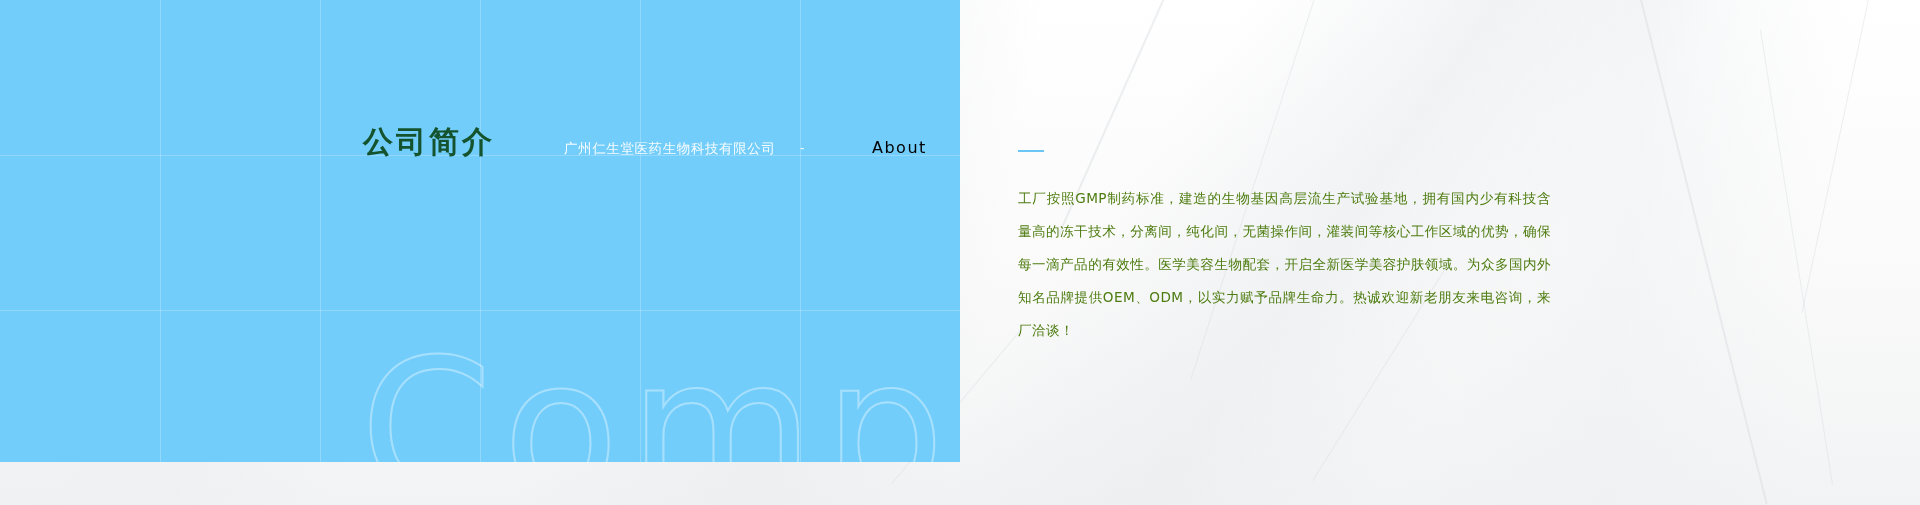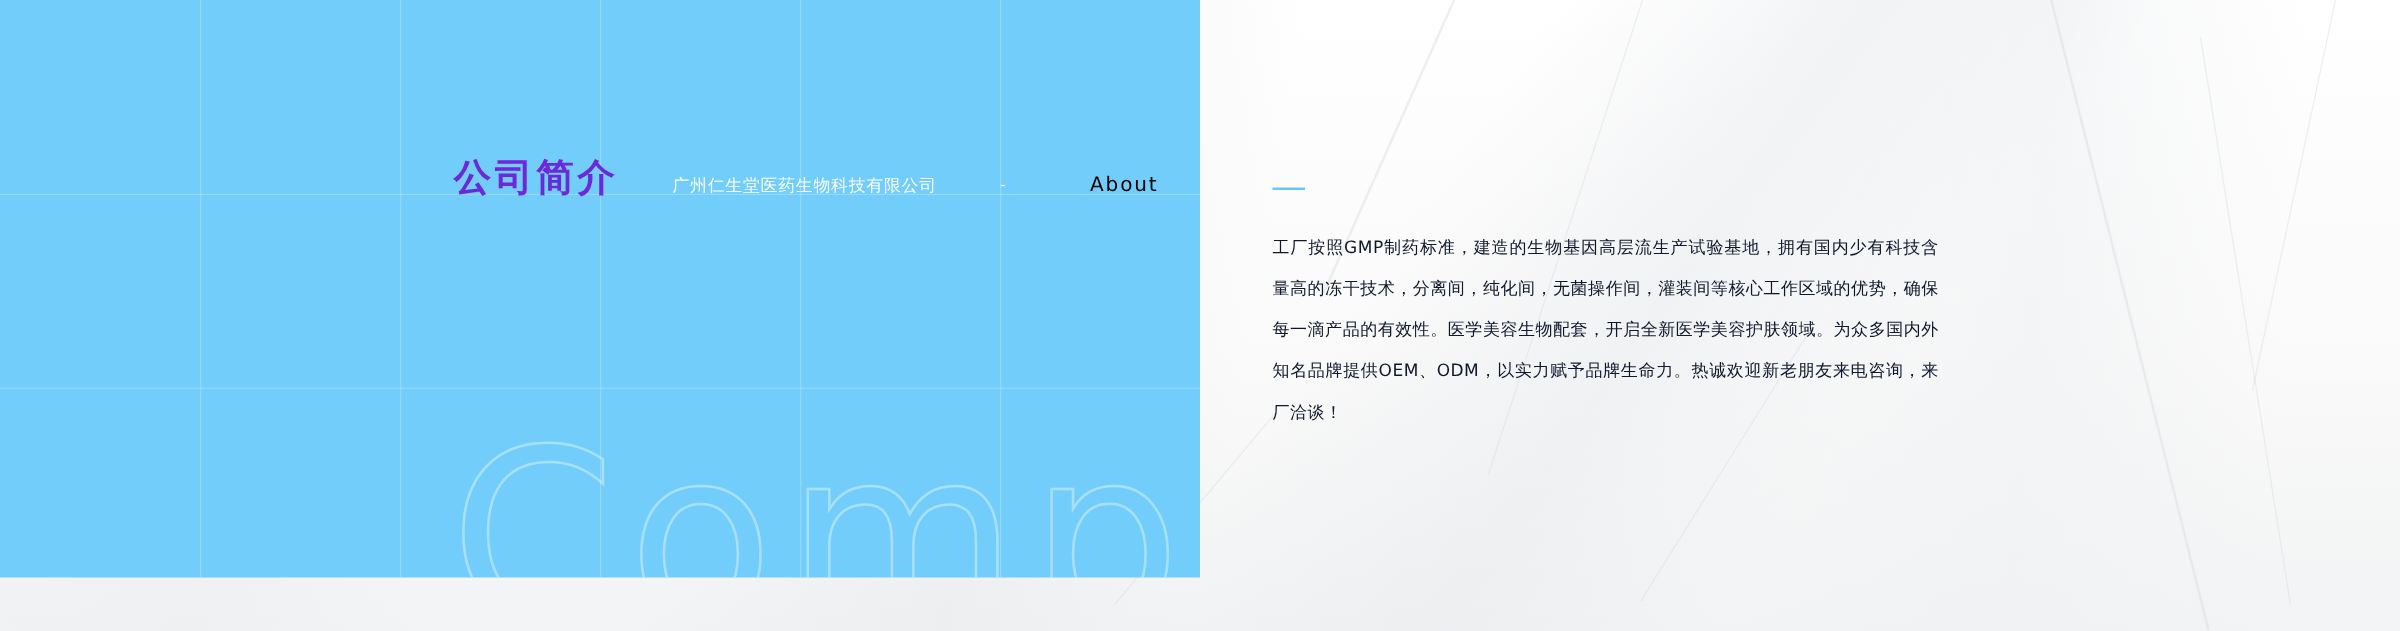--- a/index.html
+++ b/index.html
@@ -68,27 +68,27 @@
     white-space: nowrap;
     user-select: none;
   }
 
   .cn-title {
     position: absolute;
     left: 363px;
     top: 122px;
     font-size: 30px;
     font-weight: 700;
-    color: #6d28d9;
+    color: #14532d;
     letter-spacing: 3px;
     font-family: "DejaVu Sans", sans-serif;
   }
   .company-name {
     position: absolute;
-    left: 538px;
+    left: 564px;
     top: 140px;
     font-size: 13.5px;
     color: rgba(255,255,255,0.95);
     letter-spacing: 0.6px;
     font-family: "DejaVu Sans", sans-serif;
   }
   .dash {
     position: absolute;
     left: 800px;
     top: 140px;
@@ -123,21 +123,21 @@
   .rule {
     margin-top: 30px;
     width: 26px;
     height: 2px;
     background: #6cc6f5;
   }
   .body-text {
     margin-top: 30px;
     font-size: 13.6px;
     line-height: 33px;
-    color: #0f172a;
+    color: #4d7c0f;
     letter-spacing: 0.4px;
     font-family: "DejaVu Sans", sans-serif;
     width: 533px;
     text-align: justify;
   }
 </style>
 </head>
 <body>
 
 <div class="page">

